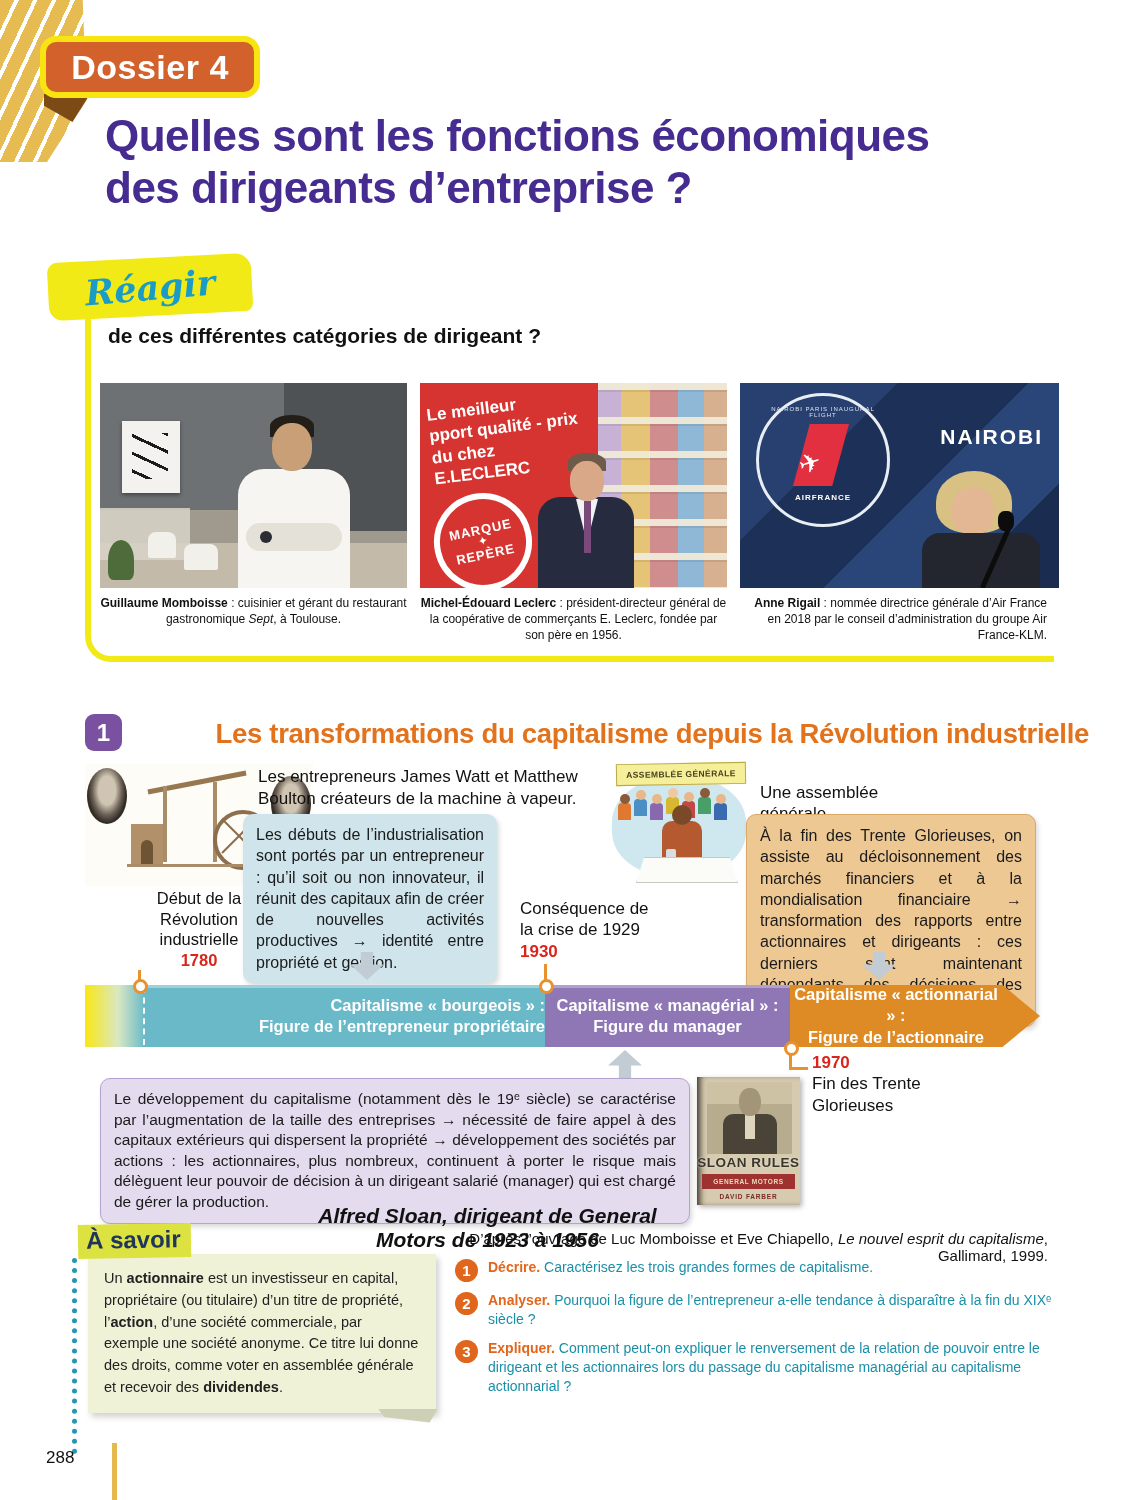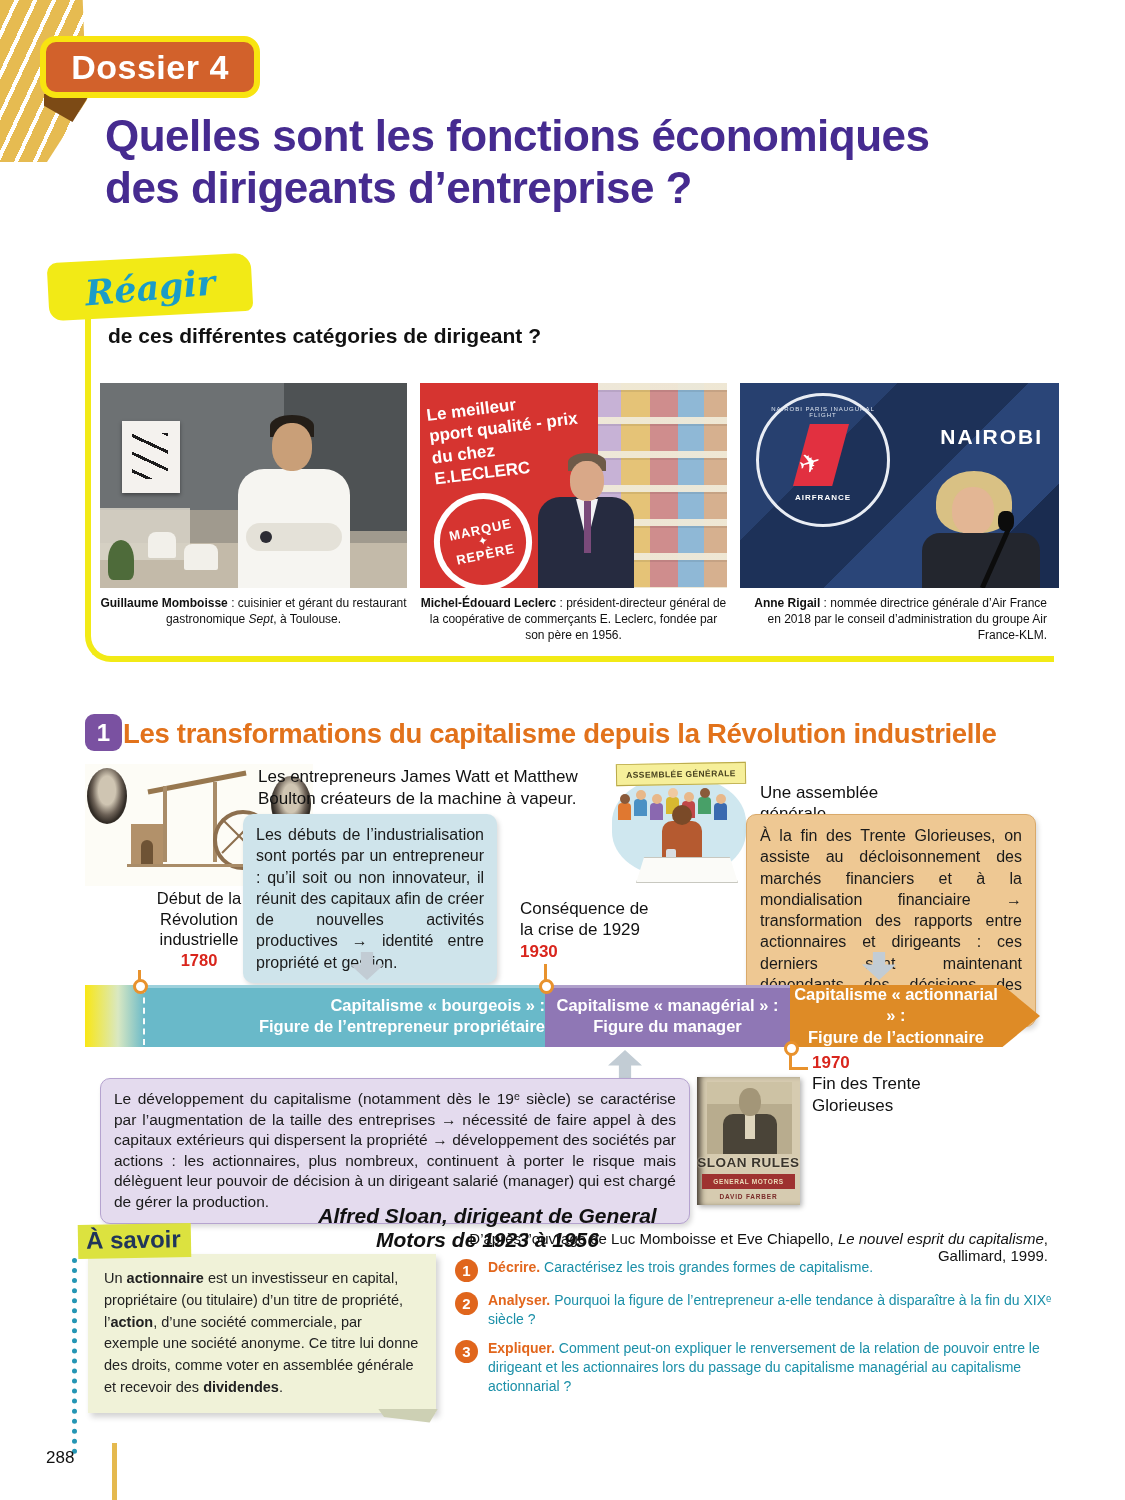--- a/index.html
+++ b/index.html
@@ -82,21 +82,21 @@
   .p3-af{position:absolute;left:0;bottom:22px;width:100%;text-align:center;color:#fff;font-size:8px;font-weight:bold;letter-spacing:1px;}
   .p3-hair{position:absolute;left:196px;top:88px;width:76px;height:62px;background:#d9c184;border-radius:50% 50% 40% 40%;}
   .p3-face{position:absolute;left:212px;top:104px;width:42px;height:48px;background:#e3b694;border-radius:46%;}
   .p3-jacket{position:absolute;left:182px;top:150px;width:118px;height:55px;background:#23262e;border-radius:18px 18px 0 0;}
   .p3-mic{position:absolute;left:254px;top:138px;width:5px;height:70px;background:#0c0c0c;transform:rotate(24deg);}
   .p3-michead{position:absolute;left:258px;top:128px;width:16px;height:20px;background:#0c0c0c;border-radius:40%;}
 
   
   .sec-num{left:85px;top:714px;width:37px;height:37px;background:#7a51a1;border-radius:9px;
     display:flex;align-items:center;justify-content:center;color:#fff;font-weight:bold;font-size:24px;}
-  .sec-title{left:123px;top:718px;width:940px;color:#e2721b;font-weight:bold;font-size:27.5px;letter-spacing:-.3px;}
+  .sec-title{left:149px;top:718px;width:940px;color:#e2721b;font-weight:bold;font-size:27.5px;letter-spacing:-.3px;text-align:right;}
 
   
   .engraving{left:85px;top:764px;width:228px;height:122px;background:#fdfcf6;}
   .portrait{position:absolute;width:40px;height:56px;border-radius:50%;
     background:radial-gradient(ellipse at 50% 40%,#cfc5b2 0 30%,#6b6055 52%,#322c26 68%);}
   .mach-beam{position:absolute;left:62px;top:16px;width:100px;height:5px;background:#97774f;transform:rotate(-11deg);}
   .mach-post1{position:absolute;left:78px;top:22px;width:4px;height:76px;background:#a98c68;}
   .mach-post2{position:absolute;left:128px;top:18px;width:4px;height:80px;background:#a98c68;}
   .mach-wheel{position:absolute;left:128px;top:46px;width:52px;height:52px;border:4px solid #8d6f4e;border-radius:50%;}
   .mach-spoke1{position:absolute;left:153px;top:48px;width:2px;height:48px;background:#8d6f4e;transform:rotate(45deg);}

